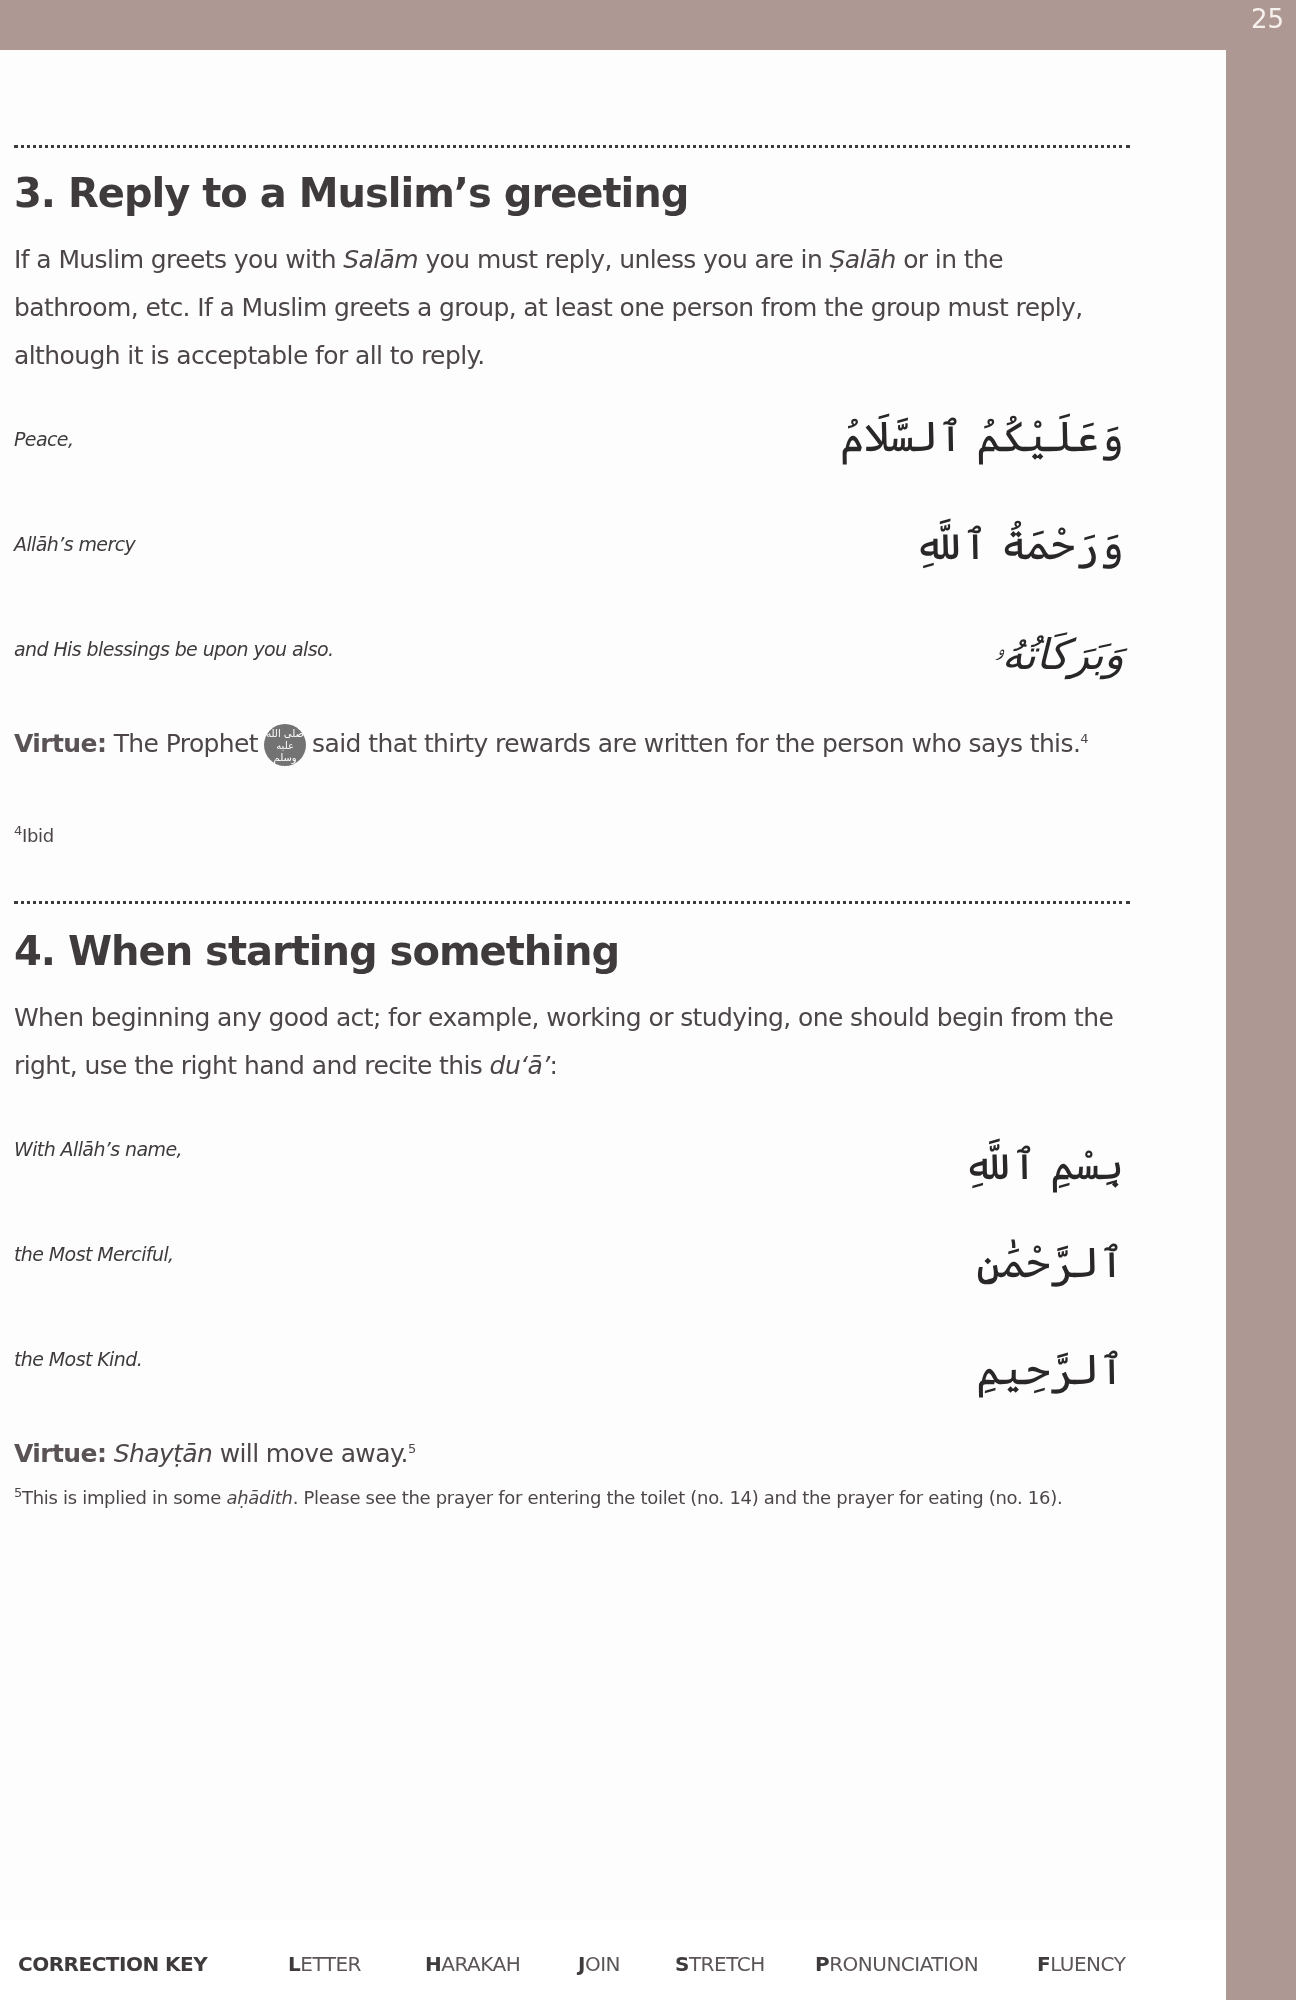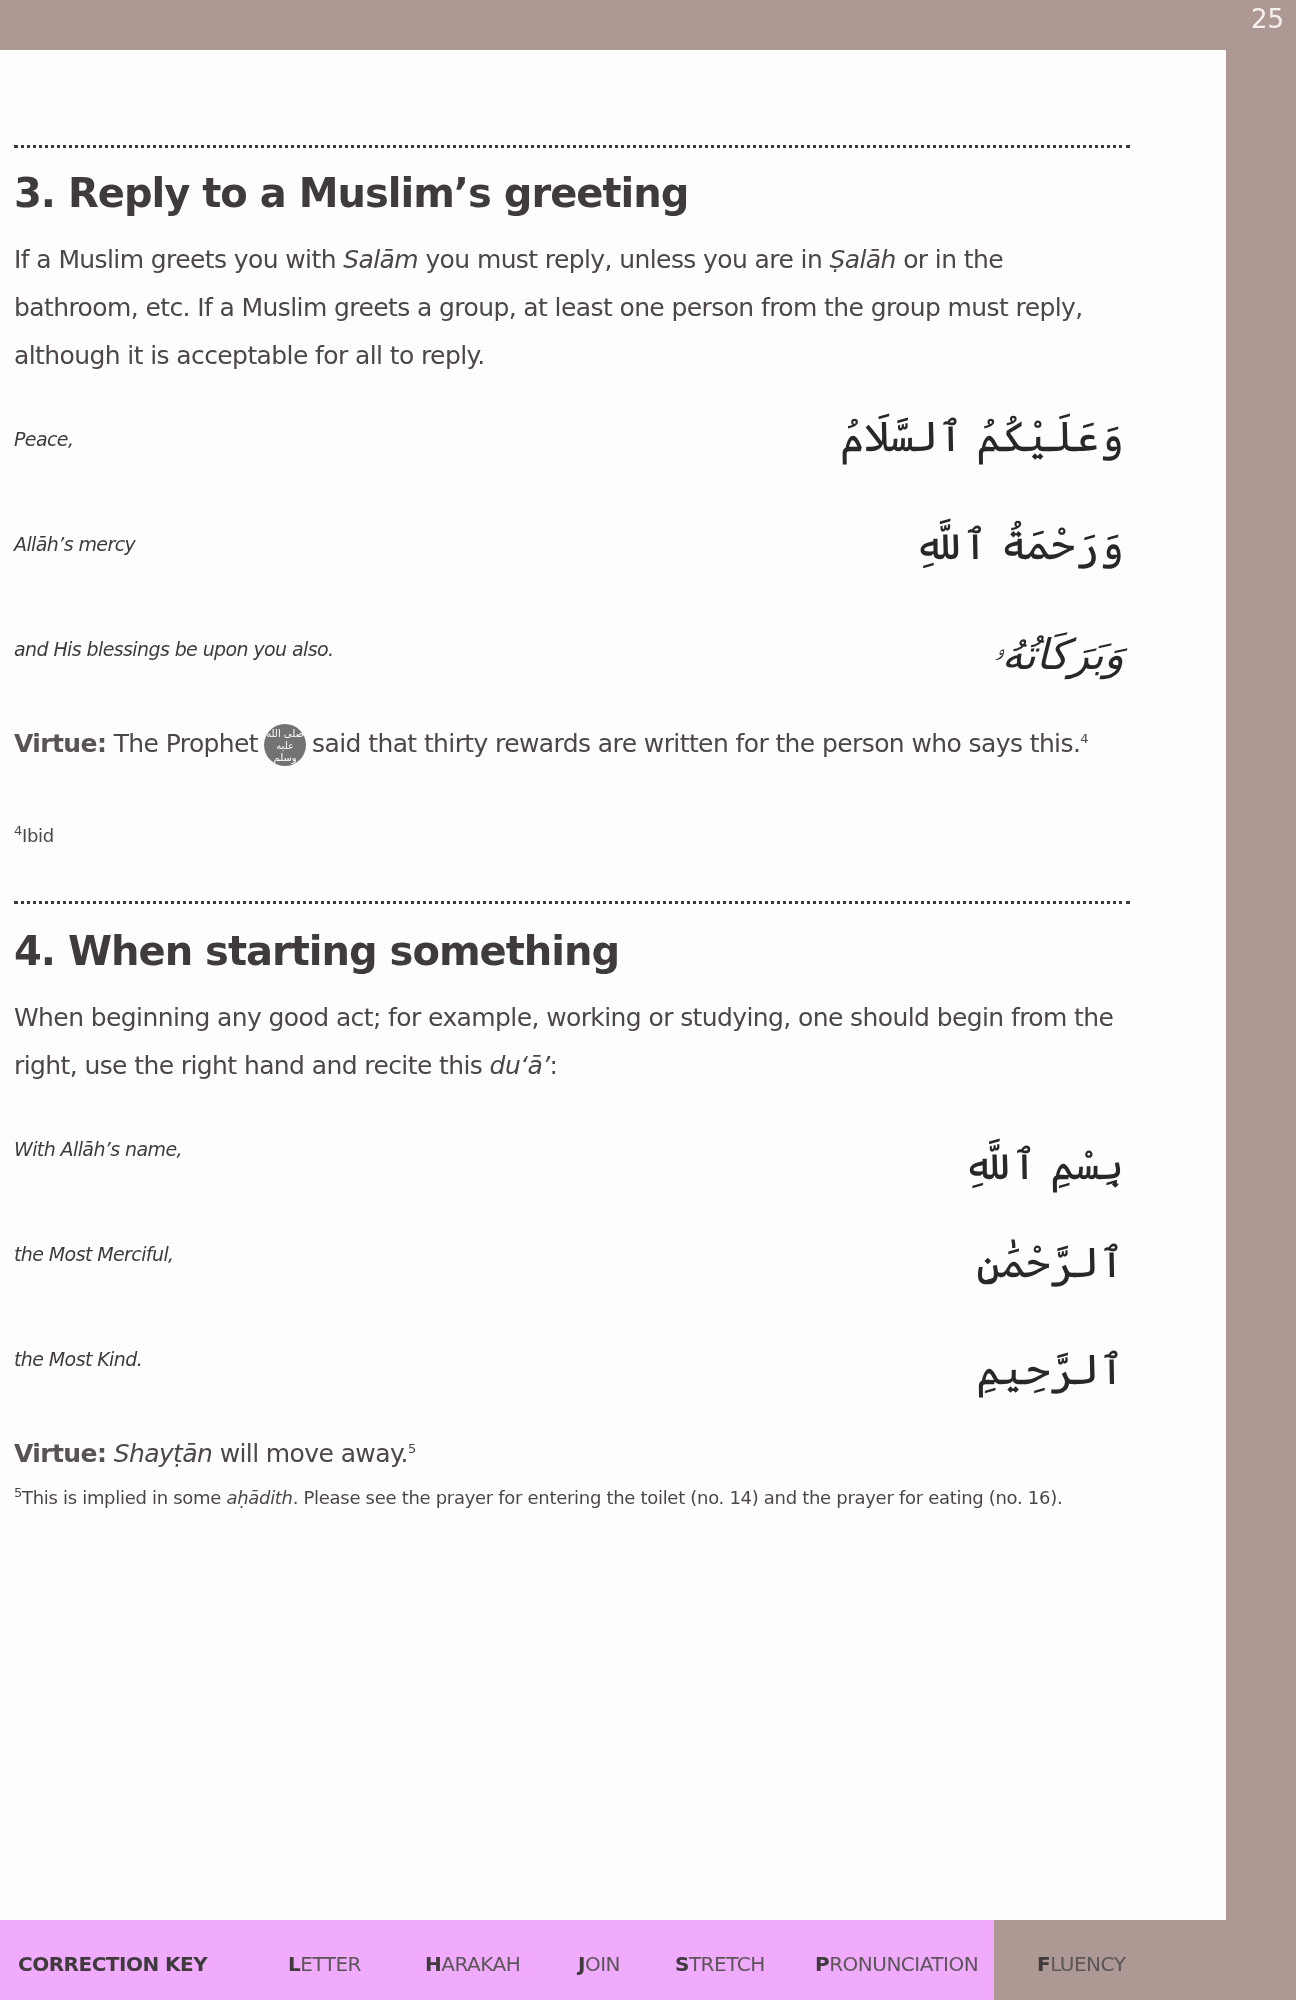--- a/index.html
+++ b/index.html
@@ -59,22 +59,22 @@
     background: #737373; color: #fff; font-size: 10px; line-height: 12px;
     text-align: center; vertical-align: middle; padding-top: 4px; box-sizing: border-box;
     font-family: "DejaVu Sans", sans-serif; margin: 0 6px;
   }
   sup { font-size: 13px; vertical-align: super; line-height: 0; }
   .footnote {
     position: absolute; left: 14px; width: 1120px;
     font-size: 18px; line-height: 31px; color: #4d4649; letter-spacing: -0.3px;
   }
   .footer {
-    position: absolute; left: 0; top: 1920px; width: 994px; height: 80px;
-    background: #f0abfc;
+    position: absolute; left: 0; top: 1920px; width: 1226px; height: 80px;
+    background: #ffffff;
   }
   .footer-item {
     position: absolute; top: 32px; font-size: 20px; color: #5c5558;
     letter-spacing: -0.5px;
   }
   .footer-item b { color: #3f3b3d; }
   .footer-key { font-weight: bold; color: #3f3b3d; }
 </style>
 </head>
 <body>

